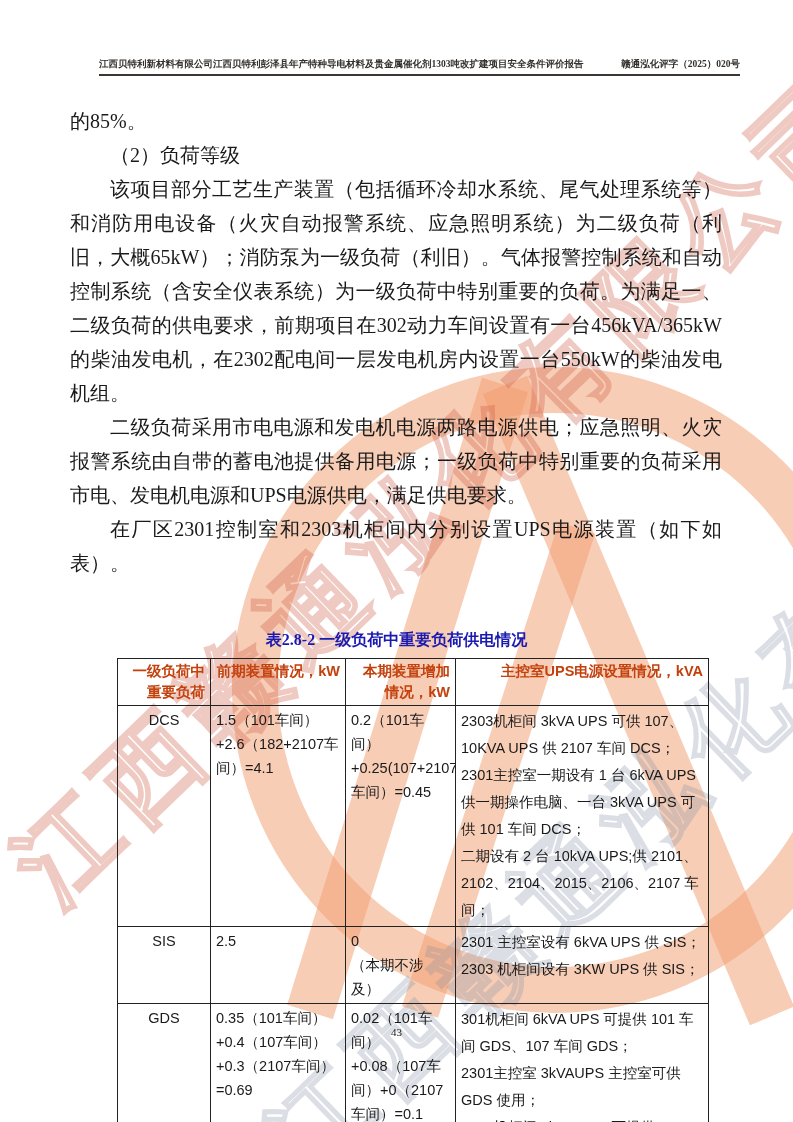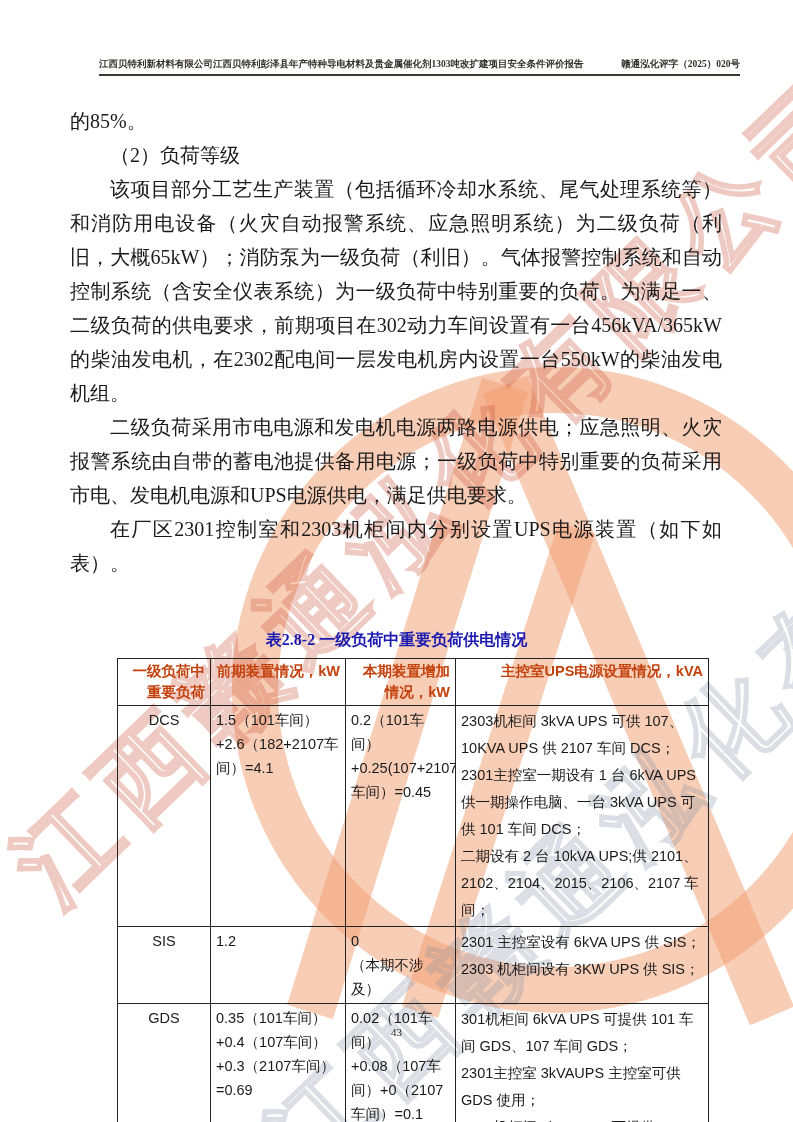--- a/index.html
+++ b/index.html
@@ -140,21 +140,21 @@
           <td class="c2">1.5（101车间）
 +2.6（182+2107车间）=4.1</td>
           <td class="c3">0.2（101车间）
 +0.25(107+2107车间）=0.45</td>
           <td class="c4">2303机柜间 3kVA UPS 可供 107、10KVA UPS 供 2107 车间 DCS；
 2301主控室一期设有 1 台 6kVA UPS 供一期操作电脑、一台 3kVA UPS 可供 101 车间 DCS；
 二期设有 2 台 10kVA UPS;供 2101、2102、2104、2015、2106、2107 车间；</td>
         </tr>
         <tr class="r-sis">
           <td class="c1">SIS</td>
-          <td class="c2">1.2</td>
+          <td class="c2">2.5</td>
           <td class="c3">0
 （本期不涉及）</td>
           <td class="c4">2301 主控室设有 6kVA UPS 供 SIS；
 2303 机柜间设有 3KW UPS 供 SIS；</td>
         </tr>
         <tr class="r-gds">
           <td class="c1">GDS</td>
           <td class="c2">0.35（101车间）
 +0.4（107车间）
 +0.3（2107车间）

